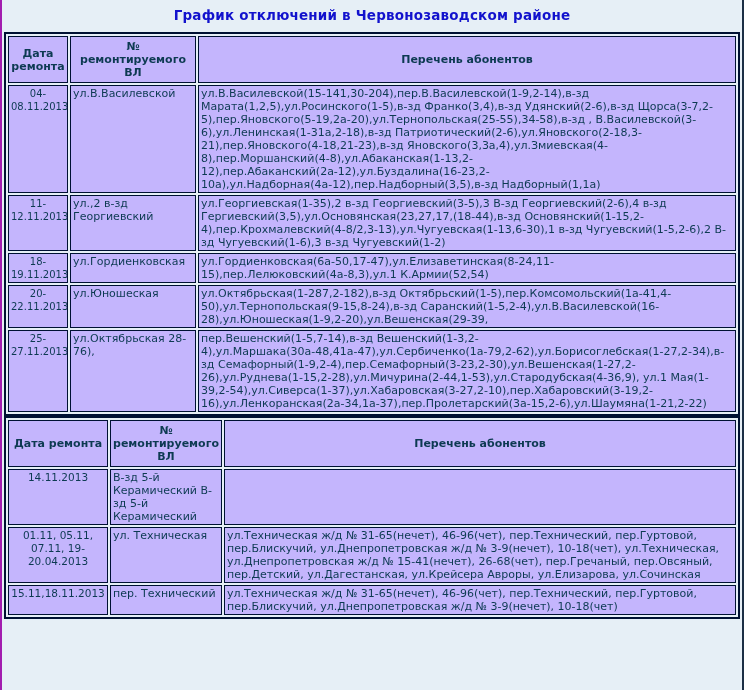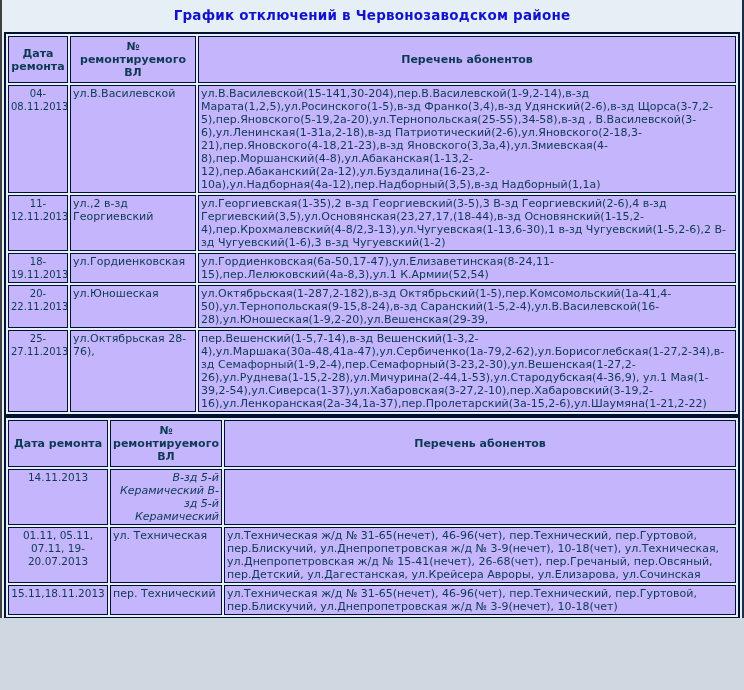--- a/index.html
+++ b/index.html
@@ -5,23 +5,23 @@
   html, body { margin: 0; padding: 0; }
   body {
     width: 744px; height: 690px;
     background: #cfd8e0;
     font-family: "DejaVu Sans", "Liberation Sans", sans-serif;
     font-size: 11px;
     color: #0d3a52;
   }
   .frame {
     box-sizing: border-box;
-    width: 744px; height: 618px;
+    width: 744px; height: 690px;
     background: #e6eff6;
-    border-left: 2px solid #404040;
+    border-left: 2px solid #a21caf;
     border-right: 2px solid #1c2f45;
     overflow: hidden;
   }
   .page-title {
     text-align: center;
     color: #1212cd;
     font-weight: bold;
     font-size: 13.5px;
     padding: 7px 0 9px 0;
     letter-spacing: 0.2px;
@@ -46,21 +46,21 @@
   table.schedule th {
     text-align: center;
     vertical-align: middle;
     font-weight: bold;
     padding: 3px 2px;
   }
   table.schedule td { vertical-align: top; margin-top: 8px; }
   .c-date { text-align: center; }
   .c-vl   { }
   .c-sub  { text-align: left; }
-  .c-vl.left { text-align: right; font-style: italic; }
+  .c-vl.left { text-align: left; }
   .t1 .col-date { width: 60px; }
   .t1 .col-vl   { width: 126px; }
   .t2 .col-date { width: 100px; }
   .t2 .col-vl   { width: 112px; }
   .t1 .c-date { font-size: 10px; }
   .t2 .c-date { font-size: 10.5px; }
 </style>
 </head>
 <body>
 
@@ -124,21 +124,21 @@
         <th>Перечень абонентов</th>
       </tr>
     </thead>
     <tbody>
       <tr>
         <td class="c-date">14.11.2013</td>
         <td class="c-vl left">В-зд 5-й Керамический В-зд 5-й Керамический</td>
         <td class="c-sub"></td>
       </tr>
       <tr>
-        <td class="c-date">01.11, 05.11, 07.11, 19-20.07.2013</td>
+        <td class="c-date">01.11, 05.11, 07.11, 19-20.04.2013</td>
         <td class="c-vl">ул. Техническая</td>
         <td class="c-sub">ул.Техническая ж/д № 31-65(нечет), 46-96(чет), пер.Технический, пер.Гуртовой, пер.Блискучий, ул.Днепропетровская ж/д № 3-9(нечет), 10-18(чет), ул.Техническая, ул.Днепропетровская ж/д № 15-41(нечет), 26-68(чет), пер.Гречаный, пер.Овсяный, пер.Детский, ул.Дагестанская, ул.Крейсера Авроры, ул.Елизарова, ул.Сочинская</td>
       </tr>
       <tr>
         <td class="c-date">15.11,18.11.2013</td>
         <td class="c-vl">пер. Технический</td>
         <td class="c-sub">ул.Техническая ж/д № 31-65(нечет), 46-96(чет), пер.Технический, пер.Гуртовой, пер.Блискучий, ул.Днепропетровская ж/д № 3-9(нечет), 10-18(чет)</td>
       </tr>
     </tbody>
   </table>

